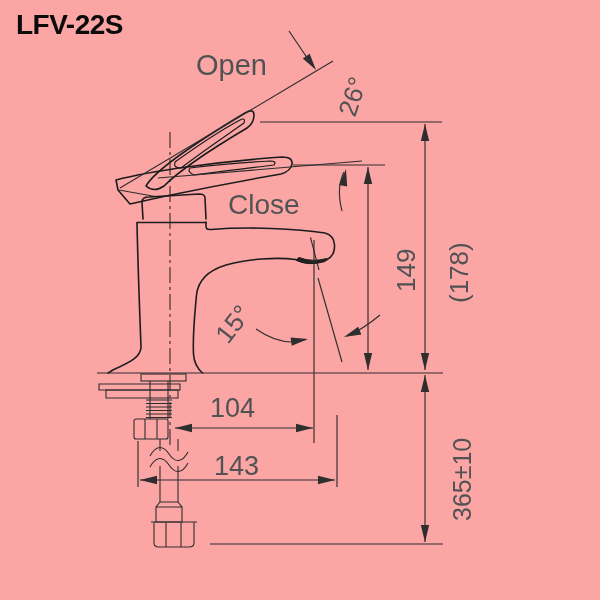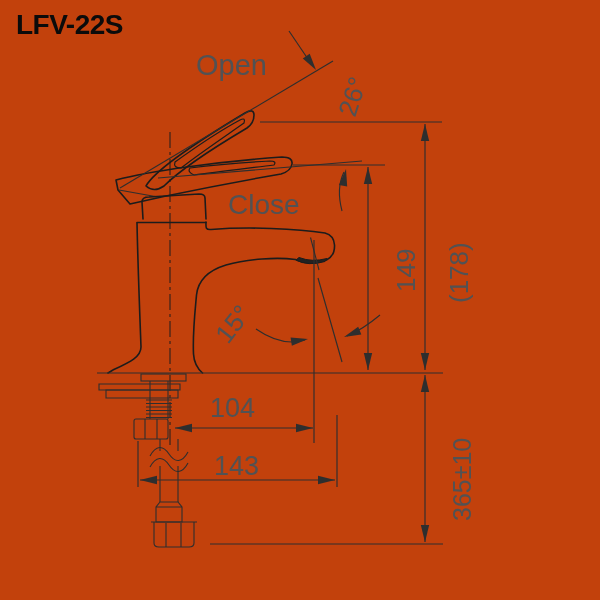--- a/index.html
+++ b/index.html
@@ -1,16 +1,16 @@
 <!DOCTYPE html>
 <html><head>
 <meta charset="utf-8">
 <style>
   html,body{margin:0;padding:0;background:#ffffff;}
-  .stage{position:relative;width:600px;height:600px;background:#c2410c;overflow:hidden;
+  .stage{position:relative;width:600px;height:600px;background:#fca5a5;overflow:hidden;
          font-family:"Liberation Sans", sans-serif;}
   svg{display:block;}
   text{font-family:"Liberation Sans", sans-serif;}
   .dimtxt{fill:#515254;}
   .title{fill:#0b0b0b;font-weight:bold;letter-spacing:-0.5px;}
   .outline{stroke:#1c1c1c;stroke-width:1.6;fill:none;stroke-linecap:round;stroke-linejoin:round;}
   .thin{stroke:#2e2e2e;stroke-width:1.1;fill:none;}
   .dim{stroke:#2e2e2e;stroke-width:1.15;fill:none;}
   .ah{fill:#2e2e2e;stroke:none;}
   .cl{stroke:#1c1c1c;stroke-width:1;fill:none;stroke-dasharray:16 4 3 4;}

